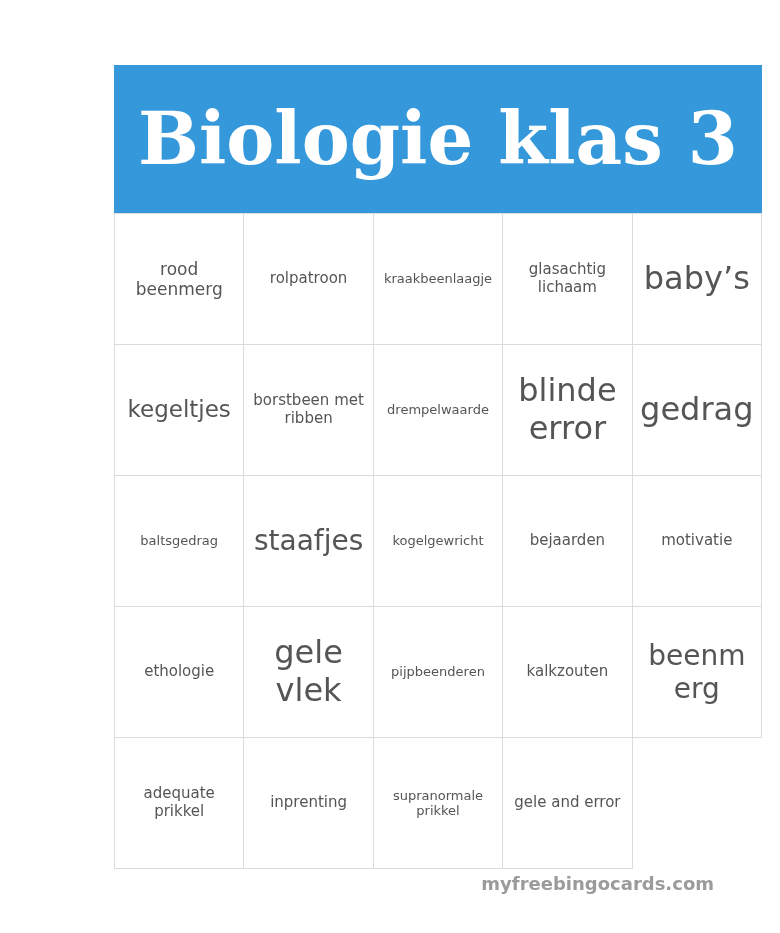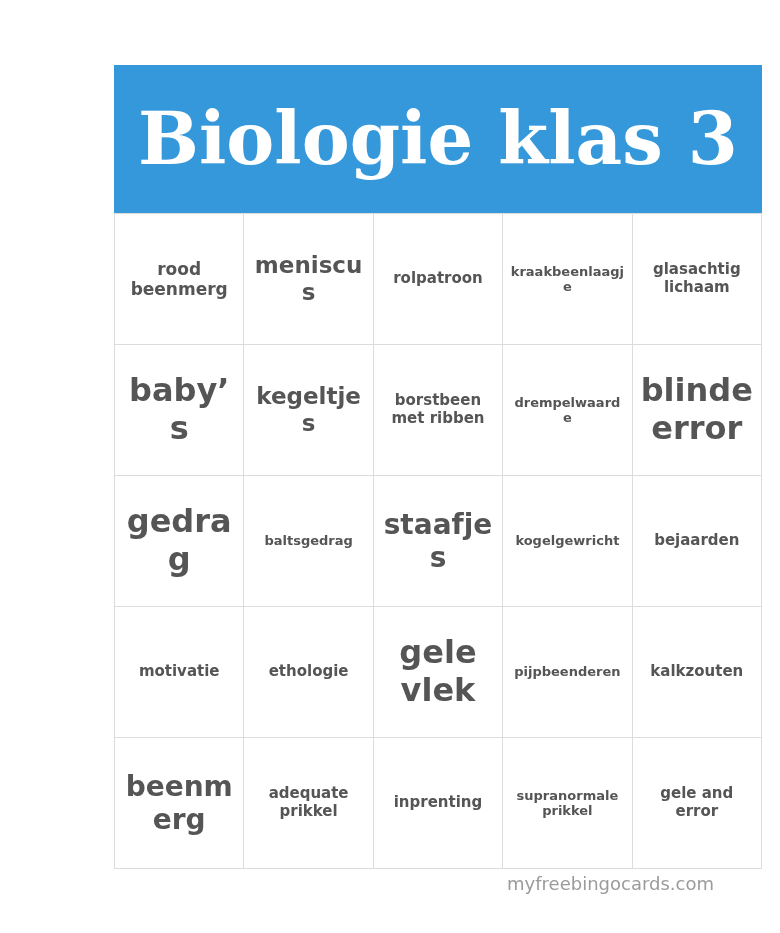--- a/index.html
+++ b/index.html
@@ -56,48 +56,47 @@
     border-bottom: 1px solid #dcdcdc;
     box-sizing: border-box;
     display: flex;
     align-items: center;
     justify-content: center;
     text-align: center;
     padding: 4px 7px;
     color: #555555;
     line-height: 1.18;
     word-break: break-word;
-    font-weight: bold;
   }
   .fs-xs { font-size: 13px; }
   .fs-s  { font-size: 17px; }
   .fs-m  { font-size: 15px; }
   .fs-l  { font-size: 23px; }
   .fs-xl { font-size: 28px; }
   .fs-xxl { font-size: 32px; }
   .footer {
     position: absolute;
     left: 66px;
     top: 873px;
     width: 648px;
     text-align: right;
     color: #9b9b9b;
     font-size: 18px;
     font-family: "DejaVu Sans", sans-serif;
+    font-weight: bold;
   }
 </style>
 </head>
 <body>
 
 <div class="page">
   <div class="card">
     <div class="card-title">Biologie klas 3</div>
     <div class="grid">
       <div class="cell fs-s">rood beenmerg</div>
-      <div class="cell fs-l">meniscus</div>
       <div class="cell fs-m">rolpatroon</div>
       <div class="cell fs-xs">kraakbeenlaagje</div>
       <div class="cell fs-m">glasachtig lichaam</div>
 
       <div class="cell fs-xxl">baby’s</div>
       <div class="cell fs-l">kegeltjes</div>
       <div class="cell fs-m">borstbeen met ribben</div>
       <div class="cell fs-xs">drempelwaarde</div>
       <div class="cell fs-xxl">blinde error</div>
 

